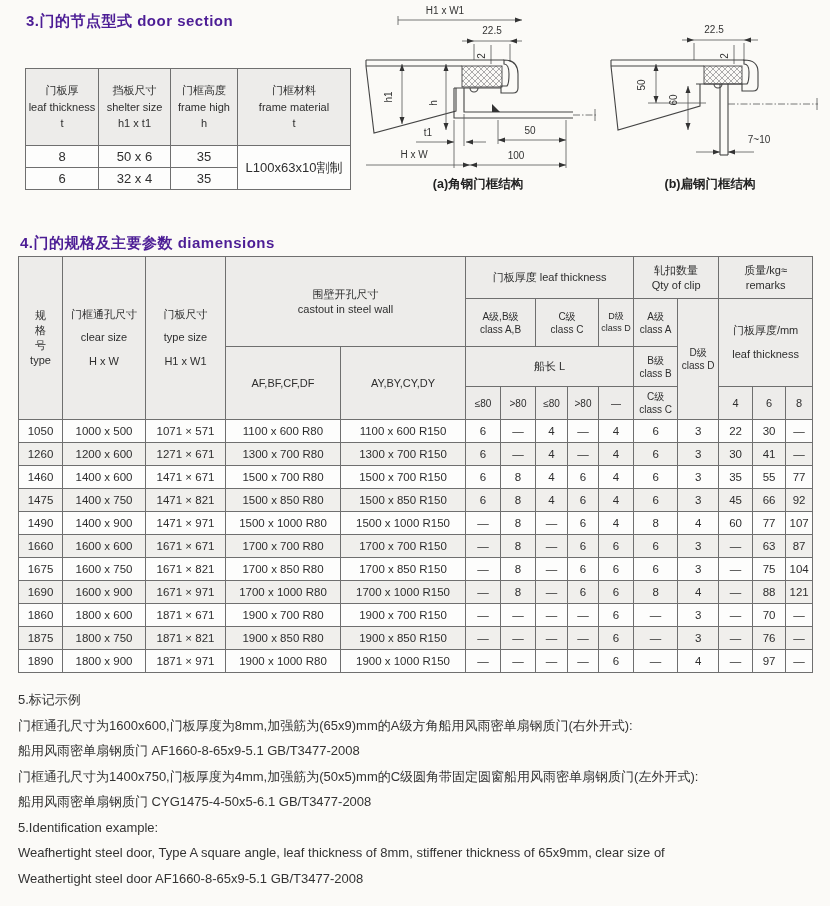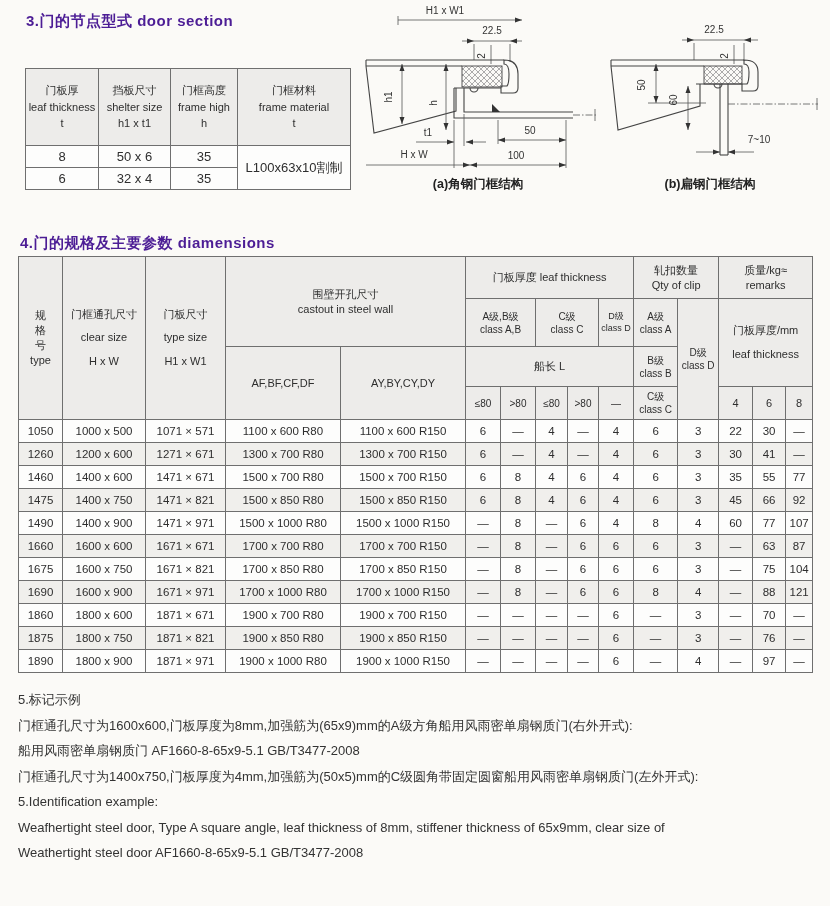--- a/index.html
+++ b/index.html
@@ -477,18 +477,19 @@
           <td>—</td>
         </tr>
       </tbody>
   </table>
 
   <div id="notes">
     <div>5.标记示例</div>
     <div>门框通孔尺寸为1600x600,门板厚度为8mm,加强筋为(65x9)mm的A级方角船用风雨密单扇钢质门(右外开式):</div>
     <div>船用风雨密单扇钢质门 AF1660-8-65x9-5.1 GB/T3477-2008</div>
     <div>门框通孔尺寸为1400x750,门板厚度为4mm,加强筋为(50x5)mm的C级圆角带固定圆窗船用风雨密单扇钢质门(左外开式):</div>
+    <div>船用风雨密单扇钢质门 CYG1475-4-50x5-6.1 GB/T3477-2008</div>
     <div>5.Identification example:</div>
     <div>Weafhertight steel door, Type A square angle, leaf thickness of 8mm, stiffener thickness of 65x9mm, clear size of</div>
     <div>Weathertight steel door AF1660-8-65x9-5.1 GB/T3477-2008</div>
   </div>
 
 </div>
 
 </body></html>

